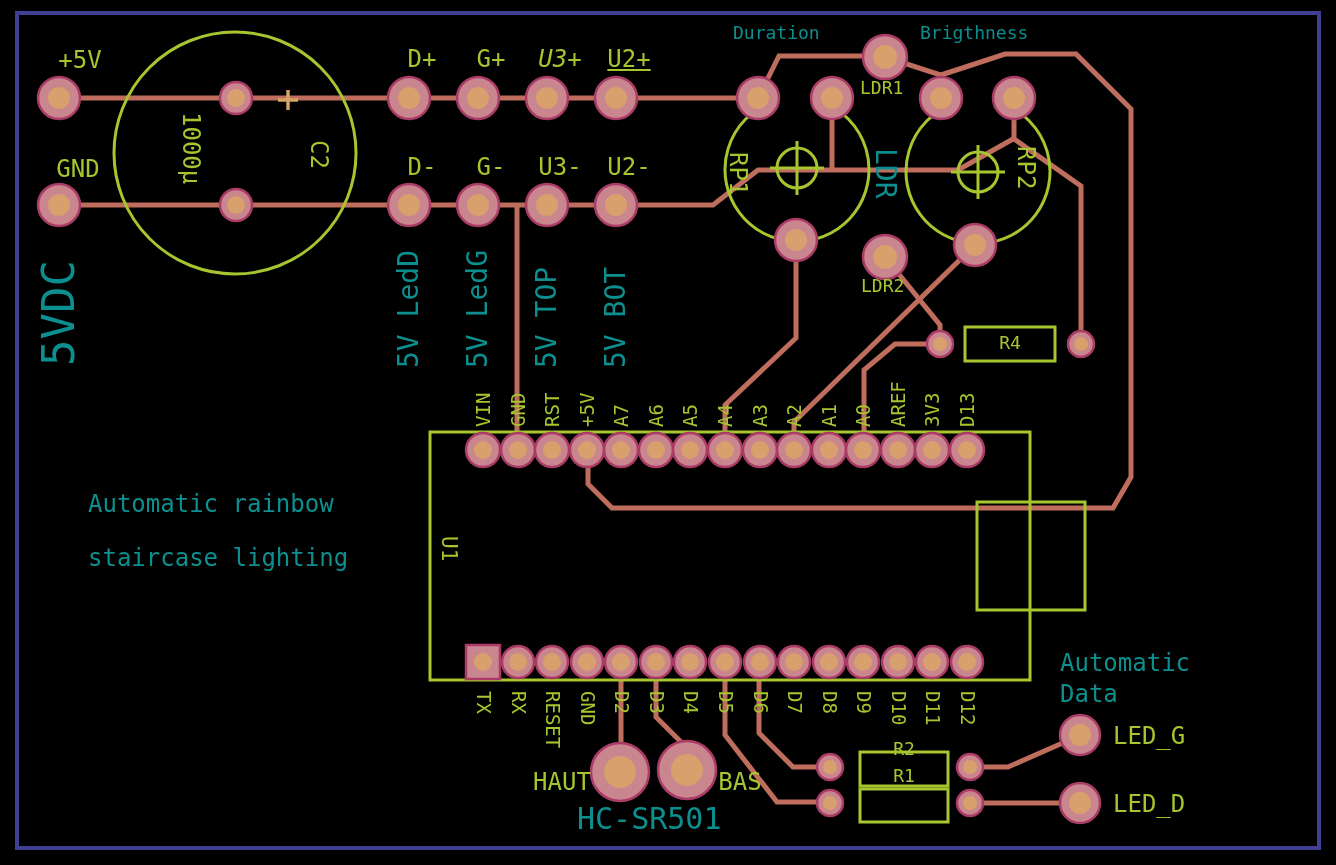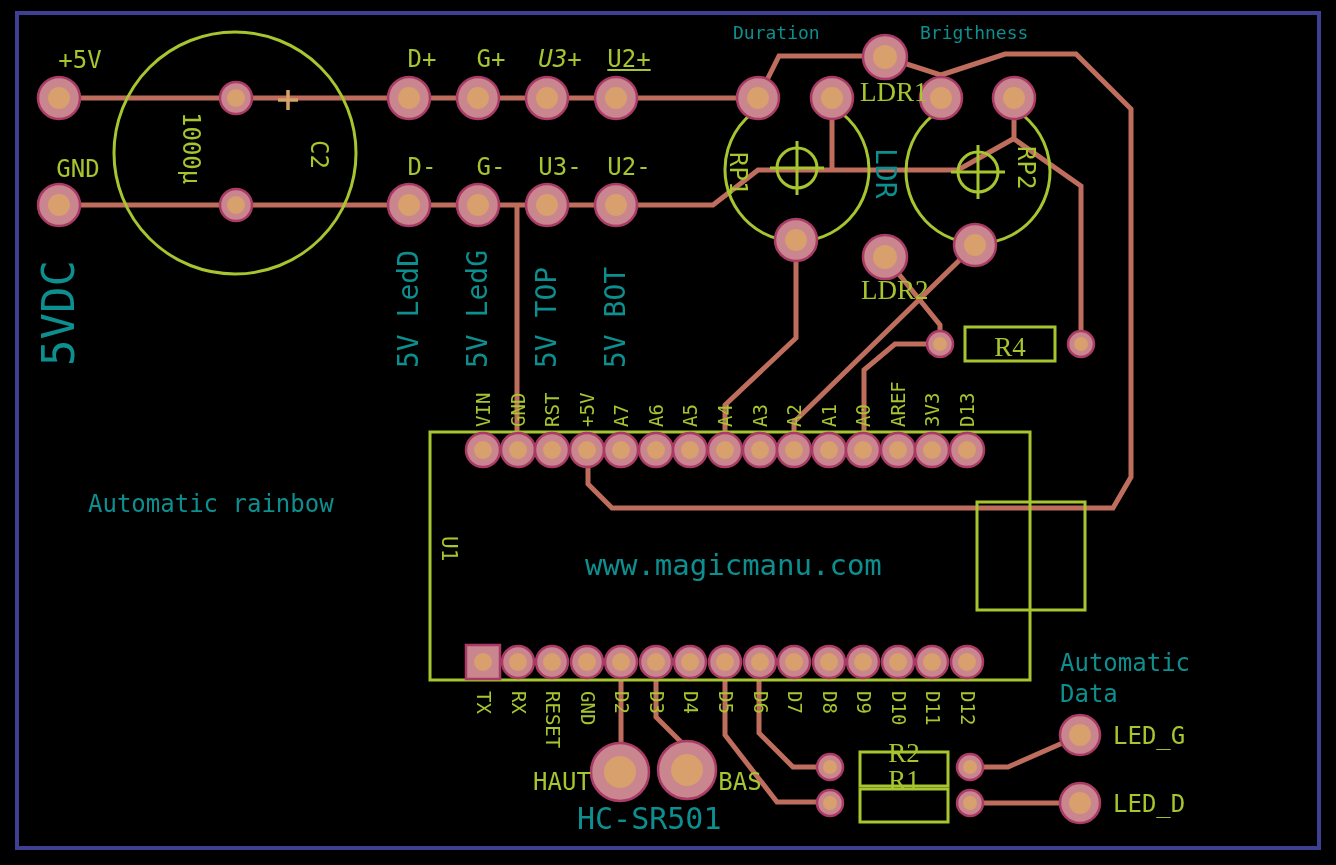--- a/index.html
+++ b/index.html
@@ -7,21 +7,21 @@
          font-family:"DejaVu Sans Mono", monospace;}
   svg{position:absolute;left:0;top:0;}
   .lbl{position:absolute;line-height:1;white-space:nowrap;letter-spacing:0;}
   .green{color:#a6c52f;}
   .teal{color:#0d8f8f;}
   .hc{transform:translateX(-50%);}
   .rotccw{transform:rotate(-90deg);transform-origin:0 0;}
   .rotcw{transform:rotate(90deg);transform-origin:0 0;}
   .f19{font-size:19px;}
   .f21{font-size:21px;}
-  .f22{font-size:27px;font-family:Liberation Serif, serif;}
+  .f22{font-size:18px;}
   .f24{font-size:24px;}
   .f26{font-size:18px;}
   .f27{font-size:24px;}
   .f28{font-size:28px;}
   .f29{font-size:29px;}
   .f30{font-size:30px;}
   .f44{font-size:44px;}
 </style>
 </head>
 <body>
@@ -226,21 +226,21 @@
 
   <span class="lbl green f22" style="left:860px;top:79px">LDR1</span>
   <span class="lbl green f22" style="left:861px;top:277px">LDR2</span>
   <span class="lbl teal f28 rotcw" style="left:899px;top:148px">LDR</span>
 
   <span class="lbl green f22 hc" style="left:1010px;top:334px">R4</span>
   <span class="lbl green f22 hc" style="left:904px;top:740px">R2</span>
   <span class="lbl green f22 hc" style="left:904px;top:767px">R1</span>
 
   <span class="lbl teal f27" style="left:88px;top:492px">Automatic rainbow</span>
-  <span class="lbl teal f29" style="left:585px;top:551px">www.magicmanu.com</span>
+  <span class="lbl teal f27" style="left:88px;top:546px">staircase lighting</span>
   <span class="lbl green f21 rotcw" style="left:459px;top:536px">U1</span>
 
   <div id="top-pins">
       <span class="lbl green f19 rotccw" style="left: 474px; top: 427px;">VIN</span>
       <span class="lbl green f19 rotccw" style="left: 509px; top: 427px;">GND</span>
       <span class="lbl green f19 rotccw" style="left: 543px; top: 427px;">RST</span>
       <span class="lbl green f19 rotccw" style="left: 578px; top: 427px;">+5V</span>
       <span class="lbl green f19 rotccw" style="left: 612px; top: 427px;">A7</span>
       <span class="lbl green f19 rotccw" style="left: 647px; top: 427px;">A6</span>
       <span class="lbl green f19 rotccw" style="left: 681px; top: 427px;">A5</span>

